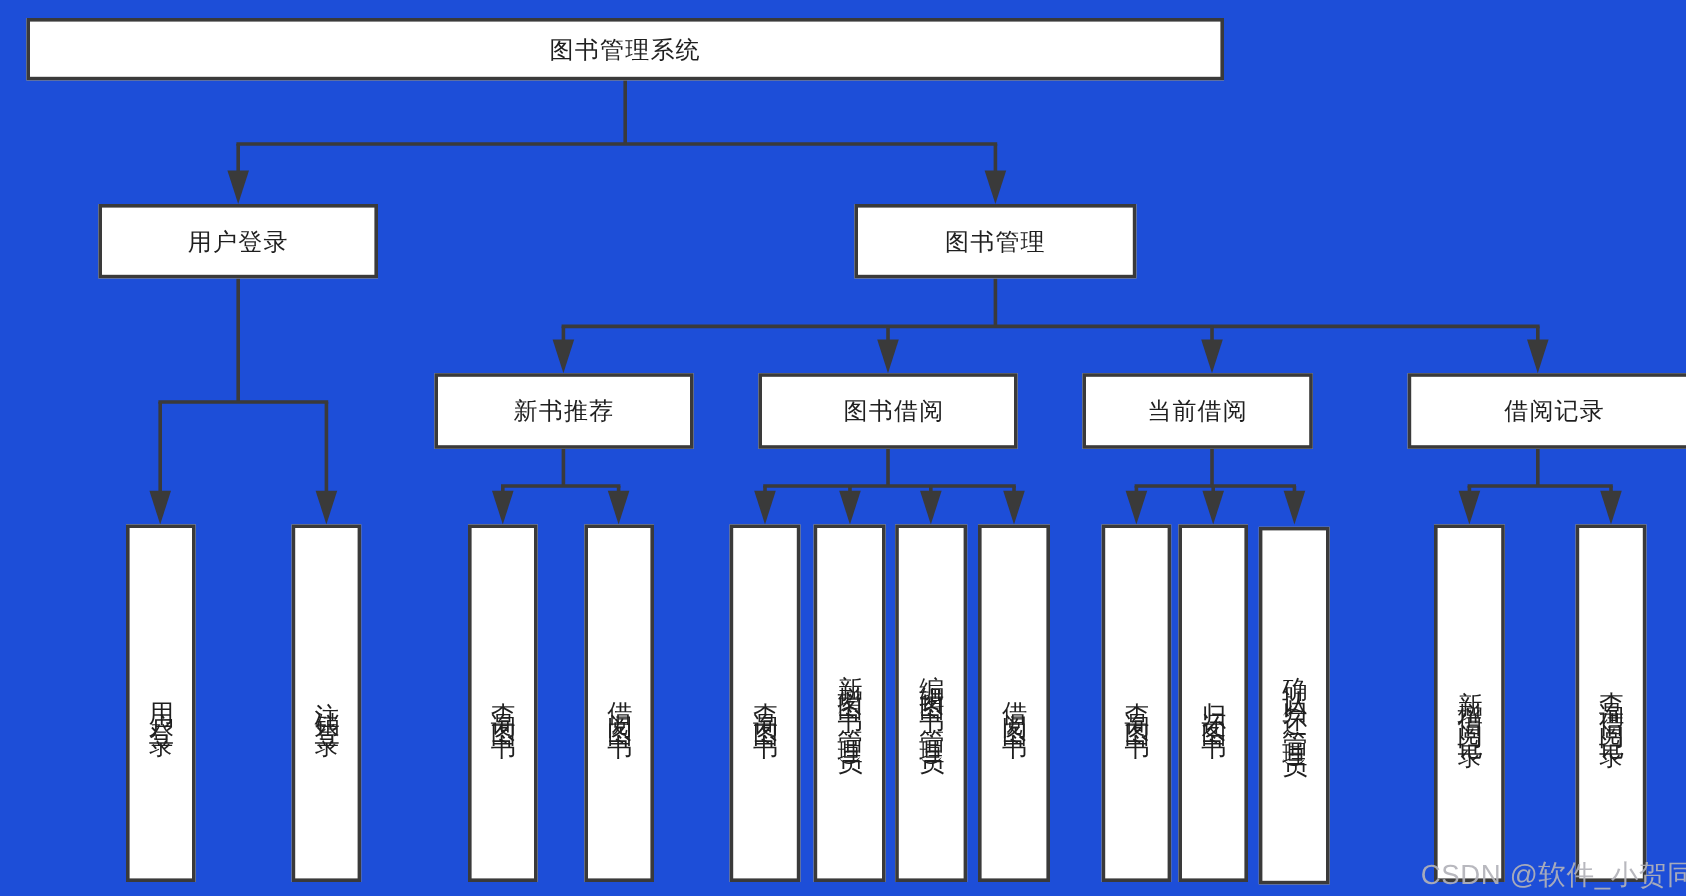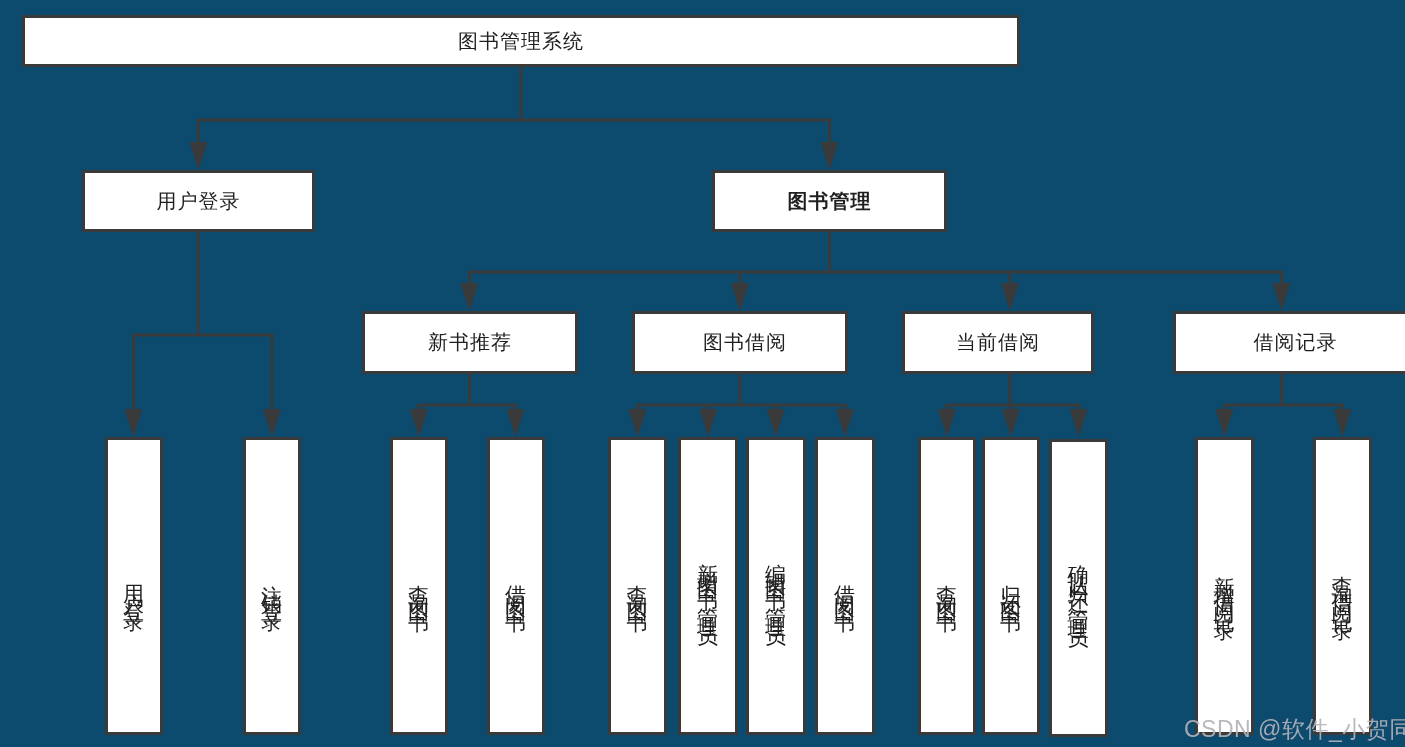--- a/index.html
+++ b/index.html
@@ -5,21 +5,21 @@
   html, body {
     margin: 0;
     padding: 0;
     background: #ffffff;
     font-family: "Liberation Sans", sans-serif;
   }
   #canvas {
     position: relative;
     width: 1405px;
     height: 747px;
-    background: #0c4a6e;
+    background: #1d4ed8;
     overflow: hidden;
   }
   #wires {
     position: absolute;
     left: 0;
     top: 0;
     z-index: 0;
   }
   .box {
     position: absolute;
@@ -125,21 +125,21 @@
       <polygon points="1002,409 1020,409 1011,437"></polygon>
       <polygon points="1069.7,409 1087.7,409 1078.7,437"></polygon>
       <polygon points="1215.5,409 1233.5,409 1224.5,437"></polygon>
       <polygon points="1333.5,409 1351.5,409 1342.5,437"></polygon>
     </g>
   </svg>
 
   <div class="box h" style="left:22px; top:15px; width:998px; height:52px;">图书管理系统</div>
 
   <div class="box h" style="left:82px; top:170px; width:233px; height:62px;">用户登录</div>
-  <div class="box h" style="left:712px; top:170px; width:235px; height:62px;font-weight:bold;">图书管理</div>
+  <div class="box h" style="left:712px; top:170px; width:235px; height:62px;">图书管理</div>
 
   <div class="box h" style="left:362px; top:311px; width:216px; height:63px;text-align:center;">新书推荐</div>
   <div class="box h" style="left:632px; top:311px; width:216px; height:63px;padding-left:10px;">图书借阅</div>
   <div class="box h" style="left:902px; top:311px; width:192px; height:63px;">当前借阅</div>
   <div class="box h" style="left:1173px; top:311px; width:245px; height:63px;text-align:right;">借阅记录</div>
 
   <div class="box v" style="left:105px; top:437px; width:58px; height:298px;">用户登录</div>
   <div class="box v" style="left:243px; top:437px; width:58px; height:298px;">注销登录</div>
 
   <div class="box v" style="left:390px; top:437px; width:58px; height:298px;">查询图书</div>

